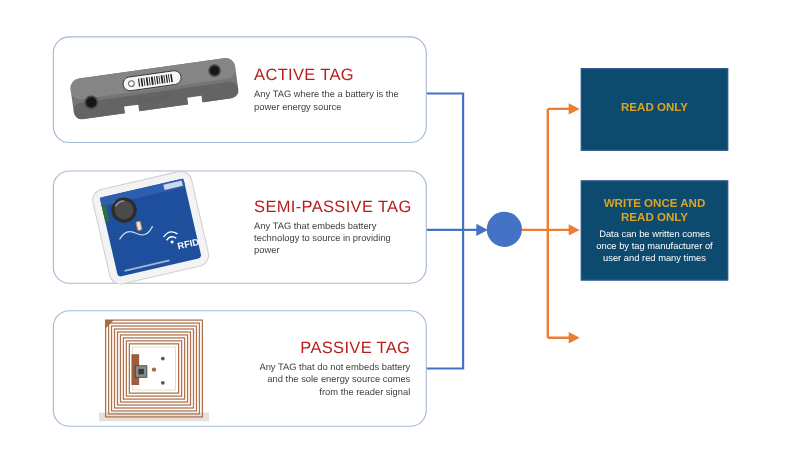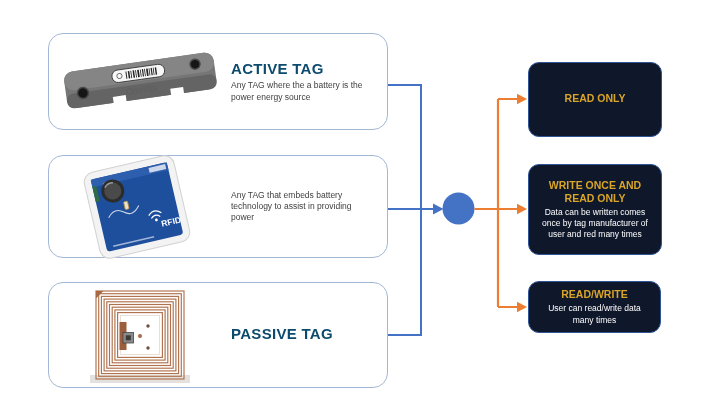--- a/index.html
+++ b/index.html
@@ -8,26 +8,26 @@
     font-family:"Liberation Sans",sans-serif;
   }
   
   .lbox{
     position:absolute;left:48px;width:340px;background:#fff;
     border:1.5px solid #a3b8d6;border-radius:15px;
     display:flex;align-items:center;box-sizing:border-box;
   }
   .lbox .imgwrap{flex:0 0 182px;display:flex;justify-content:center;align-items:center;}
   .ltext{width:142px;}
-  .ltitle{font-size:15px;color:#0c4a6e;letter-spacing:.3px;white-space:nowrap;margin:0 0 3px 0;font-weight:bold;}
+  .ltitle{font-size:15px;color:#b91c1c;letter-spacing:.3px;white-space:nowrap;margin:0 0 3px 0;}
   .lbody{font-size:8.5px;color:#404040;line-height:1.32;}
   
   .rbox{
-    position:absolute;left:528px;width:134px;background:#0f172a;
-    border:1.5px solid #2F5597;border-radius:11px;box-sizing:border-box;
+    position:absolute;left:528px;width:134px;background:#0c4a6e;
+    border:1.5px solid #2F5597;border-radius:0;box-sizing:border-box;
     display:flex;flex-direction:column;justify-content:center;align-items:center;
     text-align:center;padding:3px 9px;color:#fff;
   }
   .rtitle{font-size:10.5px;font-weight:600;color:#D9A528;line-height:1.25;margin-bottom:2px;}
   .rbody{font-size:8.5px;line-height:1.32;color:#ffffff;}
   #connectors{position:absolute;left:0;top:0;pointer-events:none;}
   svg{overflow:visible;display:block;}
 </style>
 </head>
 <body>
@@ -92,25 +92,26 @@
             <path d="M83.5 64.5 q4.5 -4.5 9 0" stroke="#fff" stroke-width="1.2" fill="none"></path>
             <path d="M81.5 61 q6.5 -6.5 13 0" stroke="#fff" stroke-width="1.2" fill="none"></path>
             <circle cx="88" cy="67" r="1.4" fill="#fff"></circle>
             <text x="92" y="75" font-size="8.5" font-weight="bold" fill="#ffffff">RFID</text>
           </g>
           <rect x="40" y="82" width="42" height="1.6" fill="#b9c8e0" opacity="0.85"></rect>
         </g>
       </svg>
     </div>
     <div class="ltext">
-      <div class="lbody">Any TAG that embeds battery technology to assist in providing power</div>
+      <div class="ltitle">SEMI-PASSIVE TAG</div>
+      <div class="lbody">Any TAG that embeds battery technology to source in providing power</div>
     </div>
   </div>
 
-  <div class="lbox" style="top:282px;height:106px;">
+  <div class="lbox" style="top:282px;height:106px;text-align:right;">
     <div class="imgwrap">
       <svg width="100" height="100" viewBox="0 0 100 100">
         <rect x="0" y="90" width="100" height="8" fill="#e3e0dd"></rect>
         <g fill="none" stroke="#b0714c" stroke-width="1.15">
           <rect x="6" y="6" width="88" height="88"></rect>
           <rect x="8.7" y="8.7" width="82.6" height="82.6"></rect>
           <rect x="11.4" y="11.4" width="77.2" height="77.2"></rect>
           <rect x="14.1" y="14.1" width="71.8" height="71.8"></rect>
           <rect x="16.8" y="16.8" width="66.4" height="66.4"></rect>
           <rect x="19.5" y="19.5" width="61" height="61"></rect>
@@ -123,36 +124,33 @@
         <rect x="29.5" y="37" width="7" height="28" fill="#9c5f3d"></rect>
         <rect x="33" y="47.5" width="10.5" height="10.5" fill="#8a8a8a" stroke="#444" stroke-width="0.8"></rect>
         <rect x="35.8" y="50.3" width="5" height="5" fill="#3a3a3a"></rect>
         <circle cx="50" cy="51" r="2" fill="#a76a45"></circle>
         <circle cx="58" cy="41" r="1.7" fill="#6e4f3f"></circle>
         <circle cx="58" cy="63" r="1.7" fill="#6e4f3f"></circle>
       </svg>
     </div>
     <div class="ltext">
       <div class="ltitle">PASSIVE TAG</div>
+      <div class="lbody">Any TAG that do not embeds battery and the sole energy source comes from the reader signal</div>
     </div>
   </div>
 
   <div class="rbox" style="top:62px;height:75px;">
     <div class="rtitle">READ ONLY</div>
   </div>
 
   <div class="rbox" style="top:164px;height:91px;">
     <div class="rtitle">WRITE ONCE AND READ ONLY</div>
     <div class="rbody">Data can be written comes once by tag manufacturer of user and red many times</div>
   </div>
 
-  <div class="rbox" style="top:281px;height:52px;width:133px;">
-    <div class="rtitle">READ/WRITE</div>
-    <div class="rbody">User can read/write data many times</div>
-  </div>
 
   <svg id="connectors" width="720" height="420" viewBox="0 0 720 420">
 
     <path d="M388 85 H421 V335 H388" fill="none" stroke="#4472C4" stroke-width="2"></path>
 
     <line x1="388" y1="209" x2="434" y2="209" stroke="#4472C4" stroke-width="2"></line>
     <polygon points="433,203.5 443.5,209 433,214.5" fill="#4472C4"></polygon>
 
     <circle cx="458.5" cy="208.5" r="16" fill="#4472C4"></circle>
 

